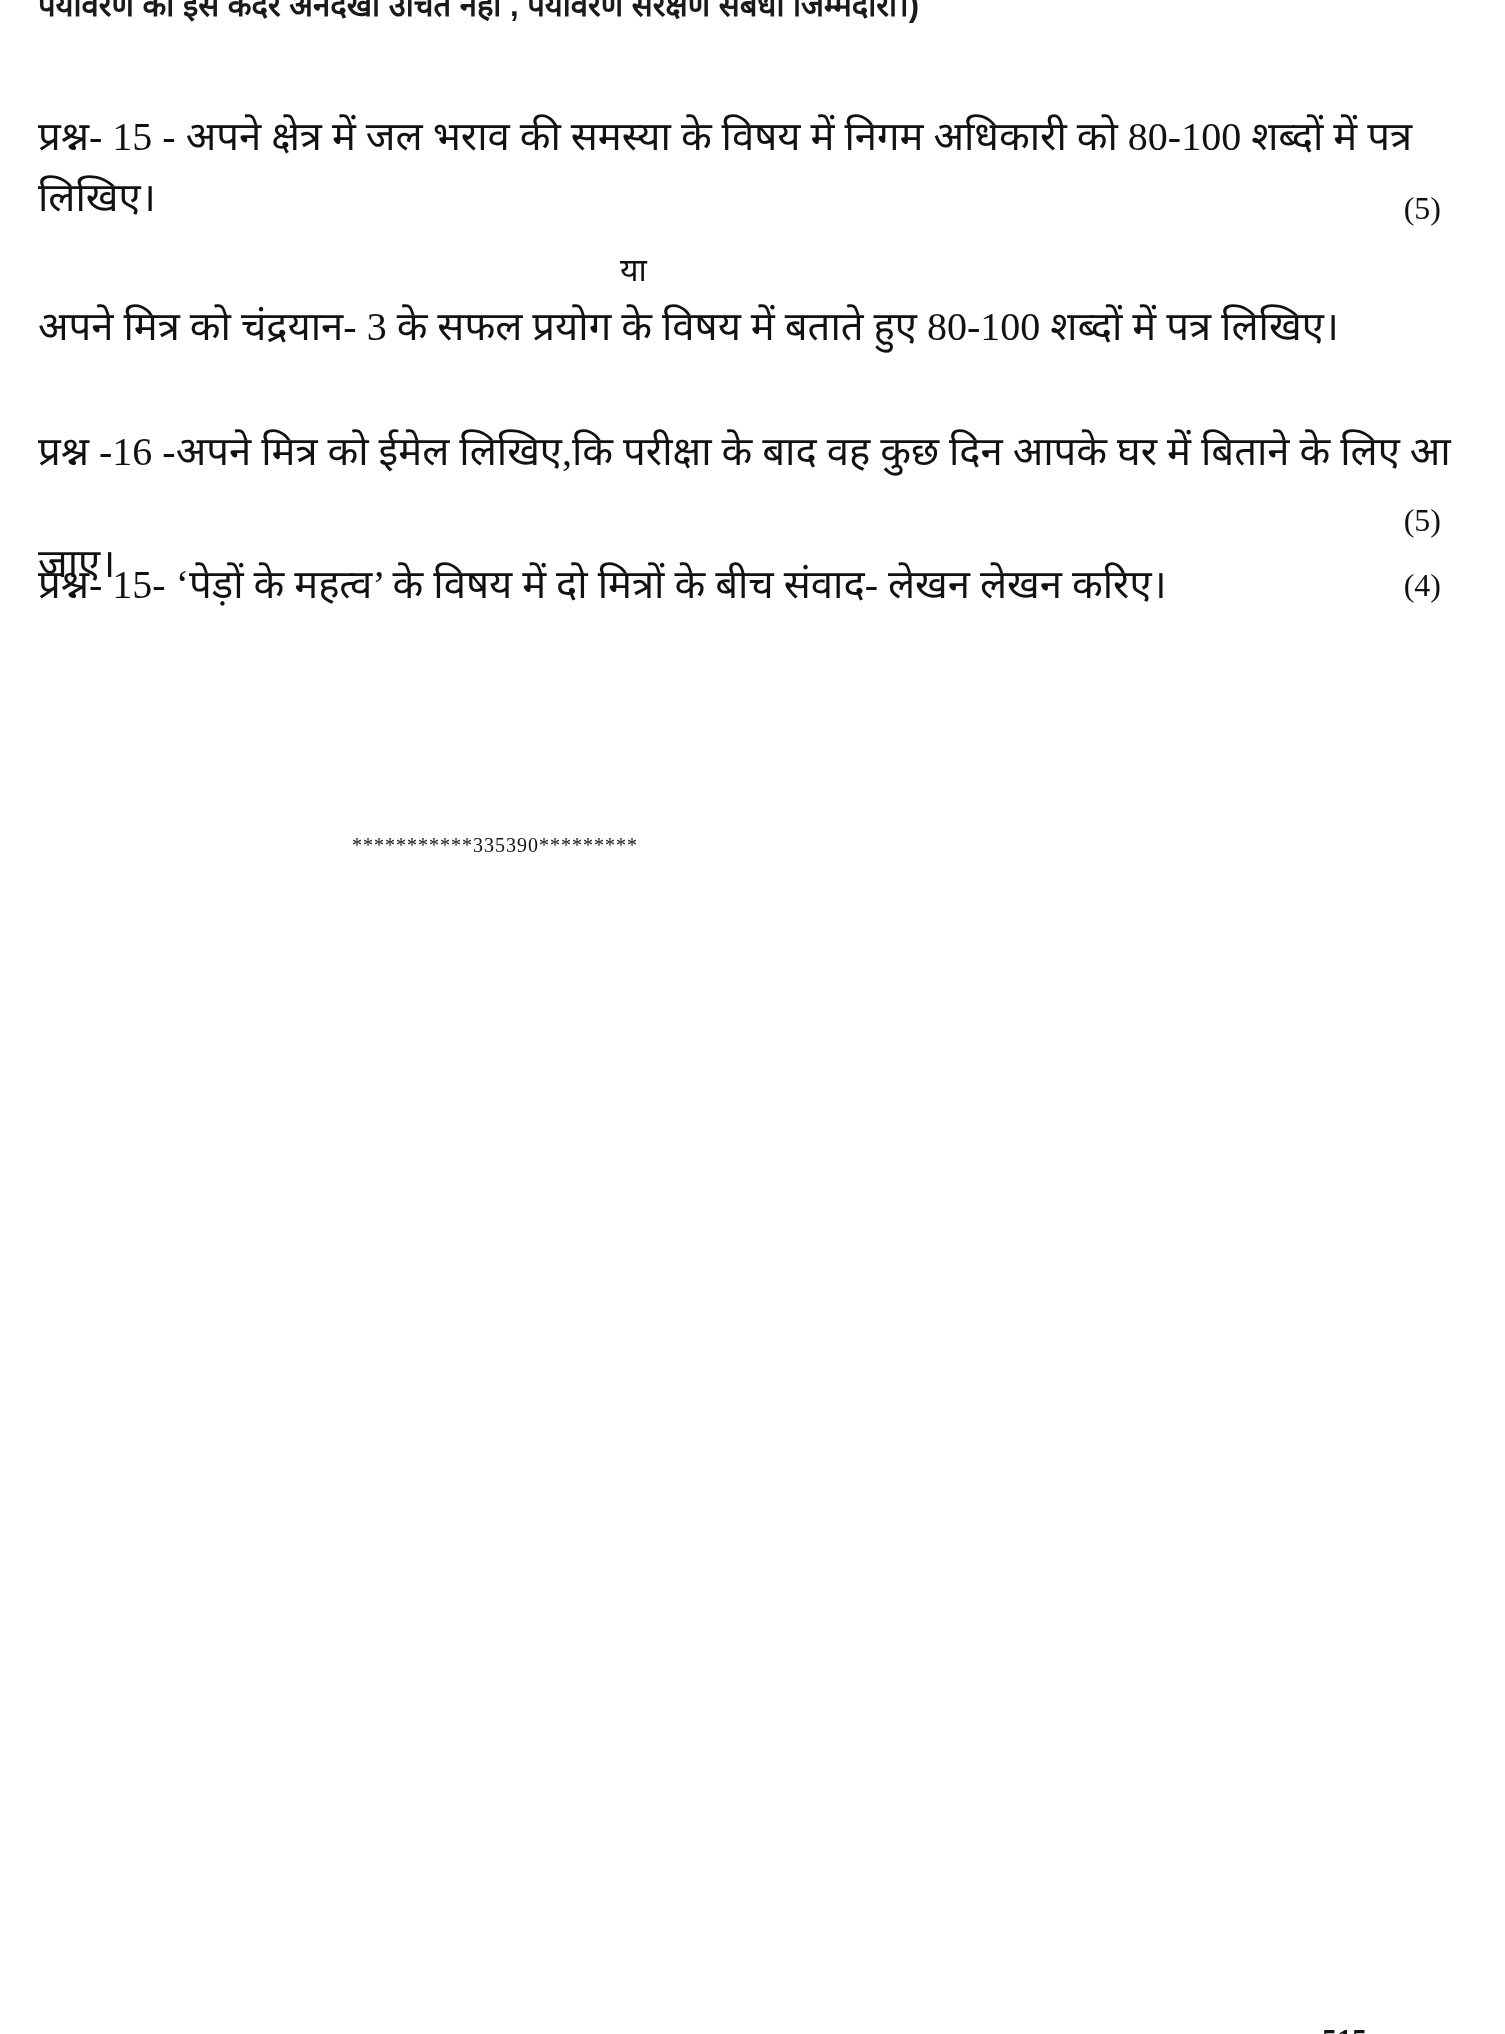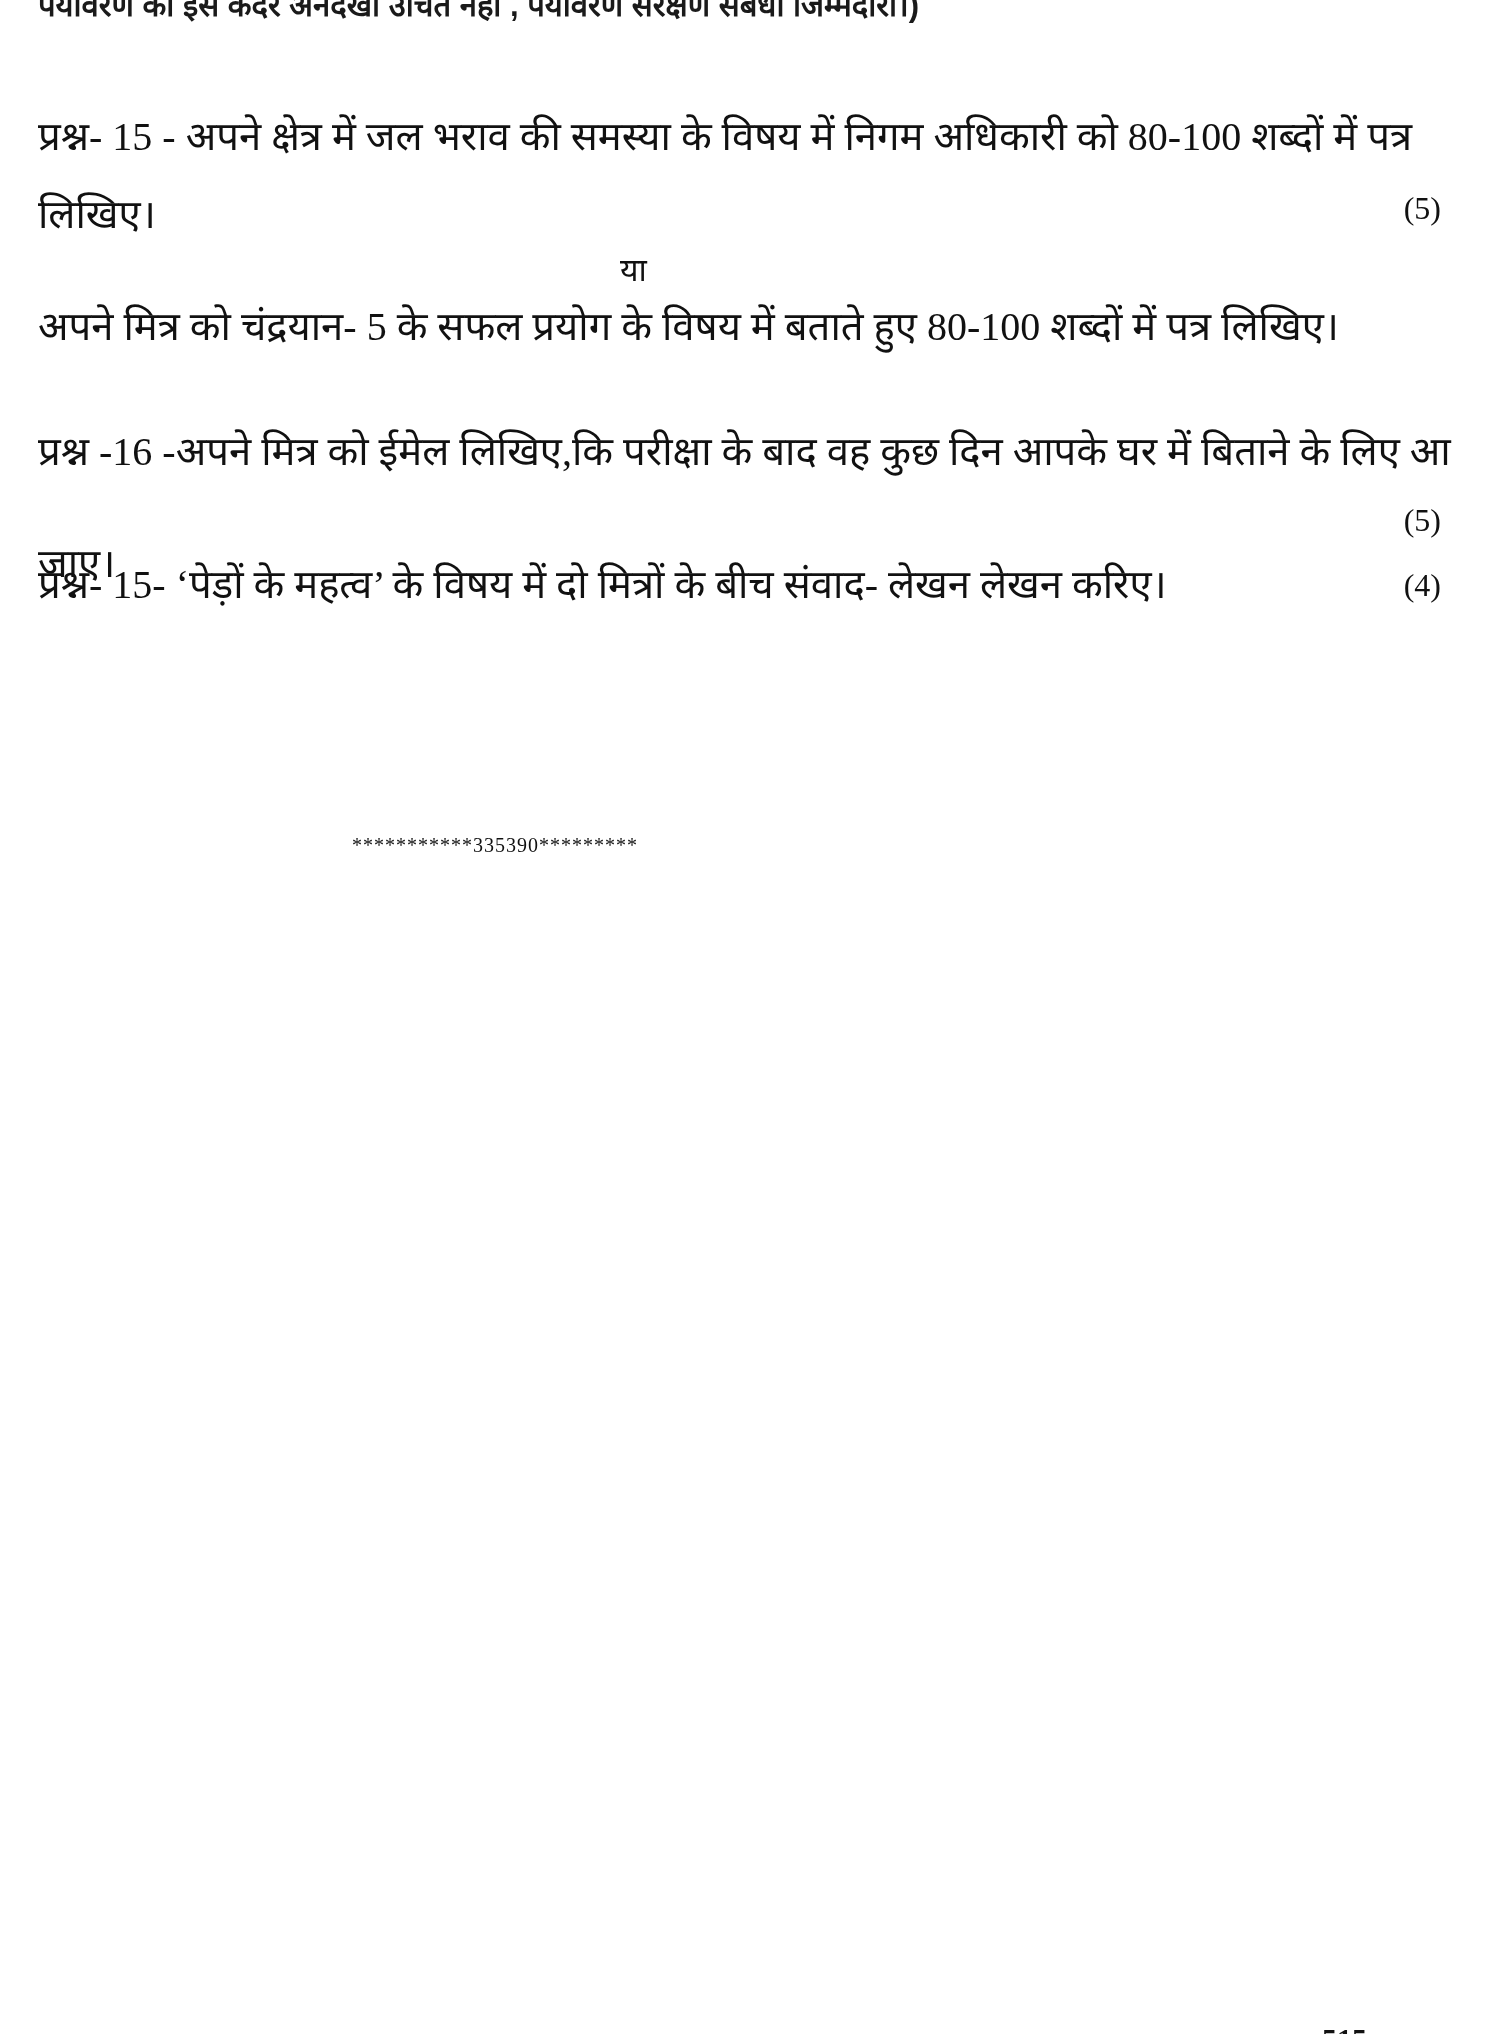--- a/index.html
+++ b/index.html
@@ -16,24 +16,24 @@
 <body>
 
 <div>
 
   <div class="line top-cut">पर्यावरण को इस कदर अनदेखा उचित नहीं , पर्यावरण संरक्षण संबंधी जिम्मेदारी।)</div>
 
   <div class="line" style="top:117px;">
     <span>प्रश्न- 15 -</span>
     <span>अपने क्षेत्र में जल भराव  की समस्या के विषय में निगम  अधिकारी को 80-100 शब्दों में पत्र</span>
   </div>
-  <div class="line" style="top:195px;">लिखिए।</div>
+  <div class="line" style="top:178px;">लिखिए।</div>
   <div class="marks" style="top:188px;">(5)</div>
   <div class="or" style="top:250px;">या</div>
-  <div class="line" style="top:307px;">अपने मित्र को चंद्रयान- 5 के सफल प्रयोग के विषय में बताते हुए 80-100 शब्दों में पत्र लिखिए।</div>
+  <div class="line" style="top:307px;">अपने मित्र को चंद्रयान- 3 के सफल प्रयोग के विषय में बताते हुए 80-100 शब्दों में पत्र लिखिए।</div>
 
   <div class="line" style="top:432px;">
     <span>प्रश्न -16 -</span><span>अपने मित्र को ईमेल लिखिए,कि परीक्षा के बाद वह कुछ दिन आपके घर में बिताने के लिए आ</span>
   </div>
   <div class="line" style="top:500px;margin-top:44px;">जाए।</div>
   <div class="marks" style="top:500px;">(5)</div>
 
   <div class="line" style="top:565px;">
     <span>प्रश्न- 15-</span>
     <span>‘पेड़ों के महत्व’ के विषय में  दो  मित्रों के बीच  संवाद- लेखन लेखन करिए।</span>

